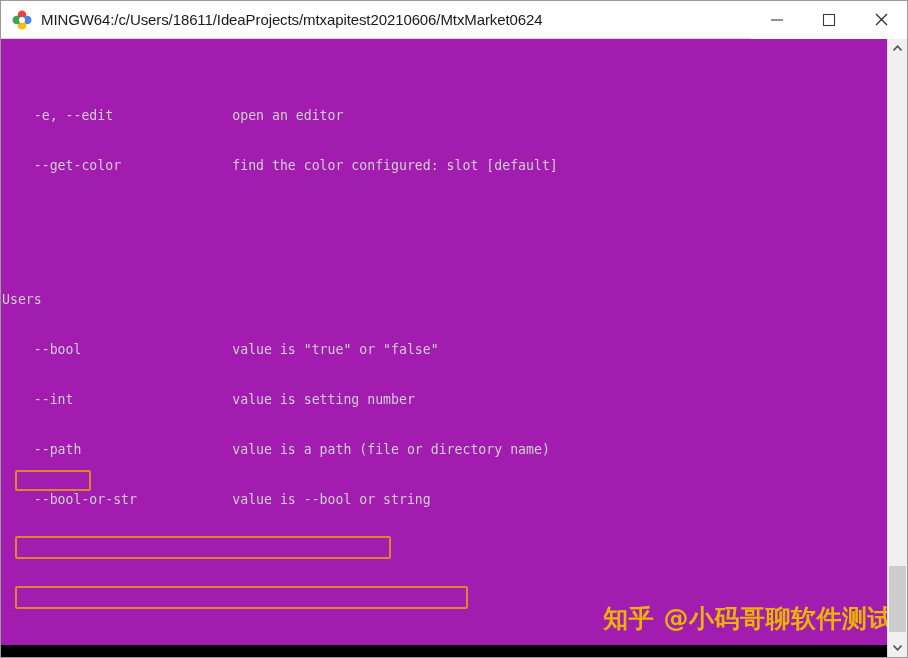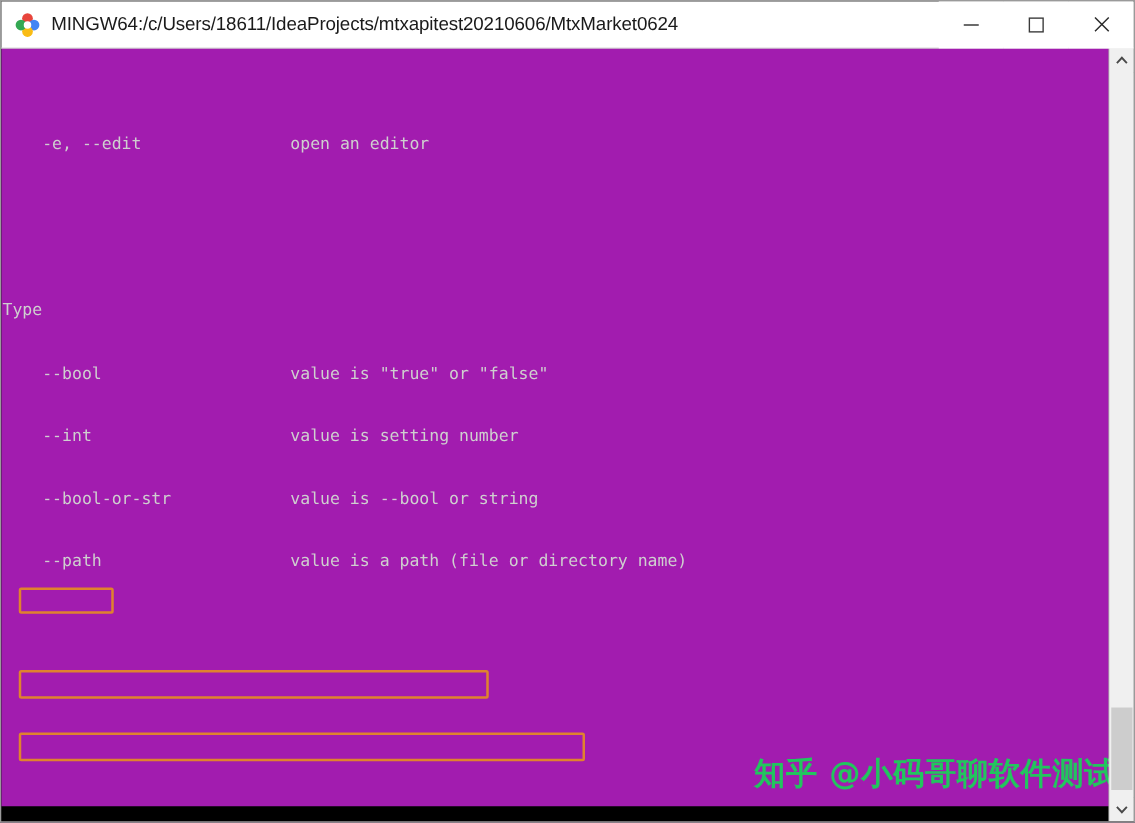--- a/index.html
+++ b/index.html
@@ -99,21 +99,21 @@
     border-radius: 2px;
     box-sizing: border-box;
     pointer-events: none;
   }
 
   
   .watermark {
     position: absolute;
     right: 14px;
     bottom: 22px;
-    color: #22c55e;
+    color: #eab308;
     font-family: "DejaVu Sans", sans-serif;
     font-size: 25px;
     font-weight: bold;
     white-space: nowrap;
     letter-spacing: 0.5px;
   }
 
   
   .scrollbar {
     position: absolute;
@@ -188,28 +188,29 @@
           <line x1="13" y1="2" x2="2" y2="13" stroke="#2a2a2a" stroke-width="1.2"></line>
         </svg>
       </div>
     </div>
   </div>
 
   <div class="term">
 
     
     <div class="line"><span>    -e, --edit               open an editor</span></div>
+    <div class="line"><span>    --get-color              find the color configured: slot [default]</span></div>
 
     <div class="blank"></div>
 
-    <div class="line">Type</div>
+    <div class="line">Users</div>
     <div class="line"><span>    --bool                   value is "true" or "false"</span></div>
     <div class="line"><span>    --int                    value is setting number</span></div>
+    <div class="line"><span>    --path                   value is a path (file or directory name)</span></div>
     <div class="line"><span>    --bool-or-str            value is --bool or string</span></div>
-    <div class="line"><span>    --path                   value is a path (file or directory name)</span></div>
     
 
     
 
     
     
     
     
     
     

